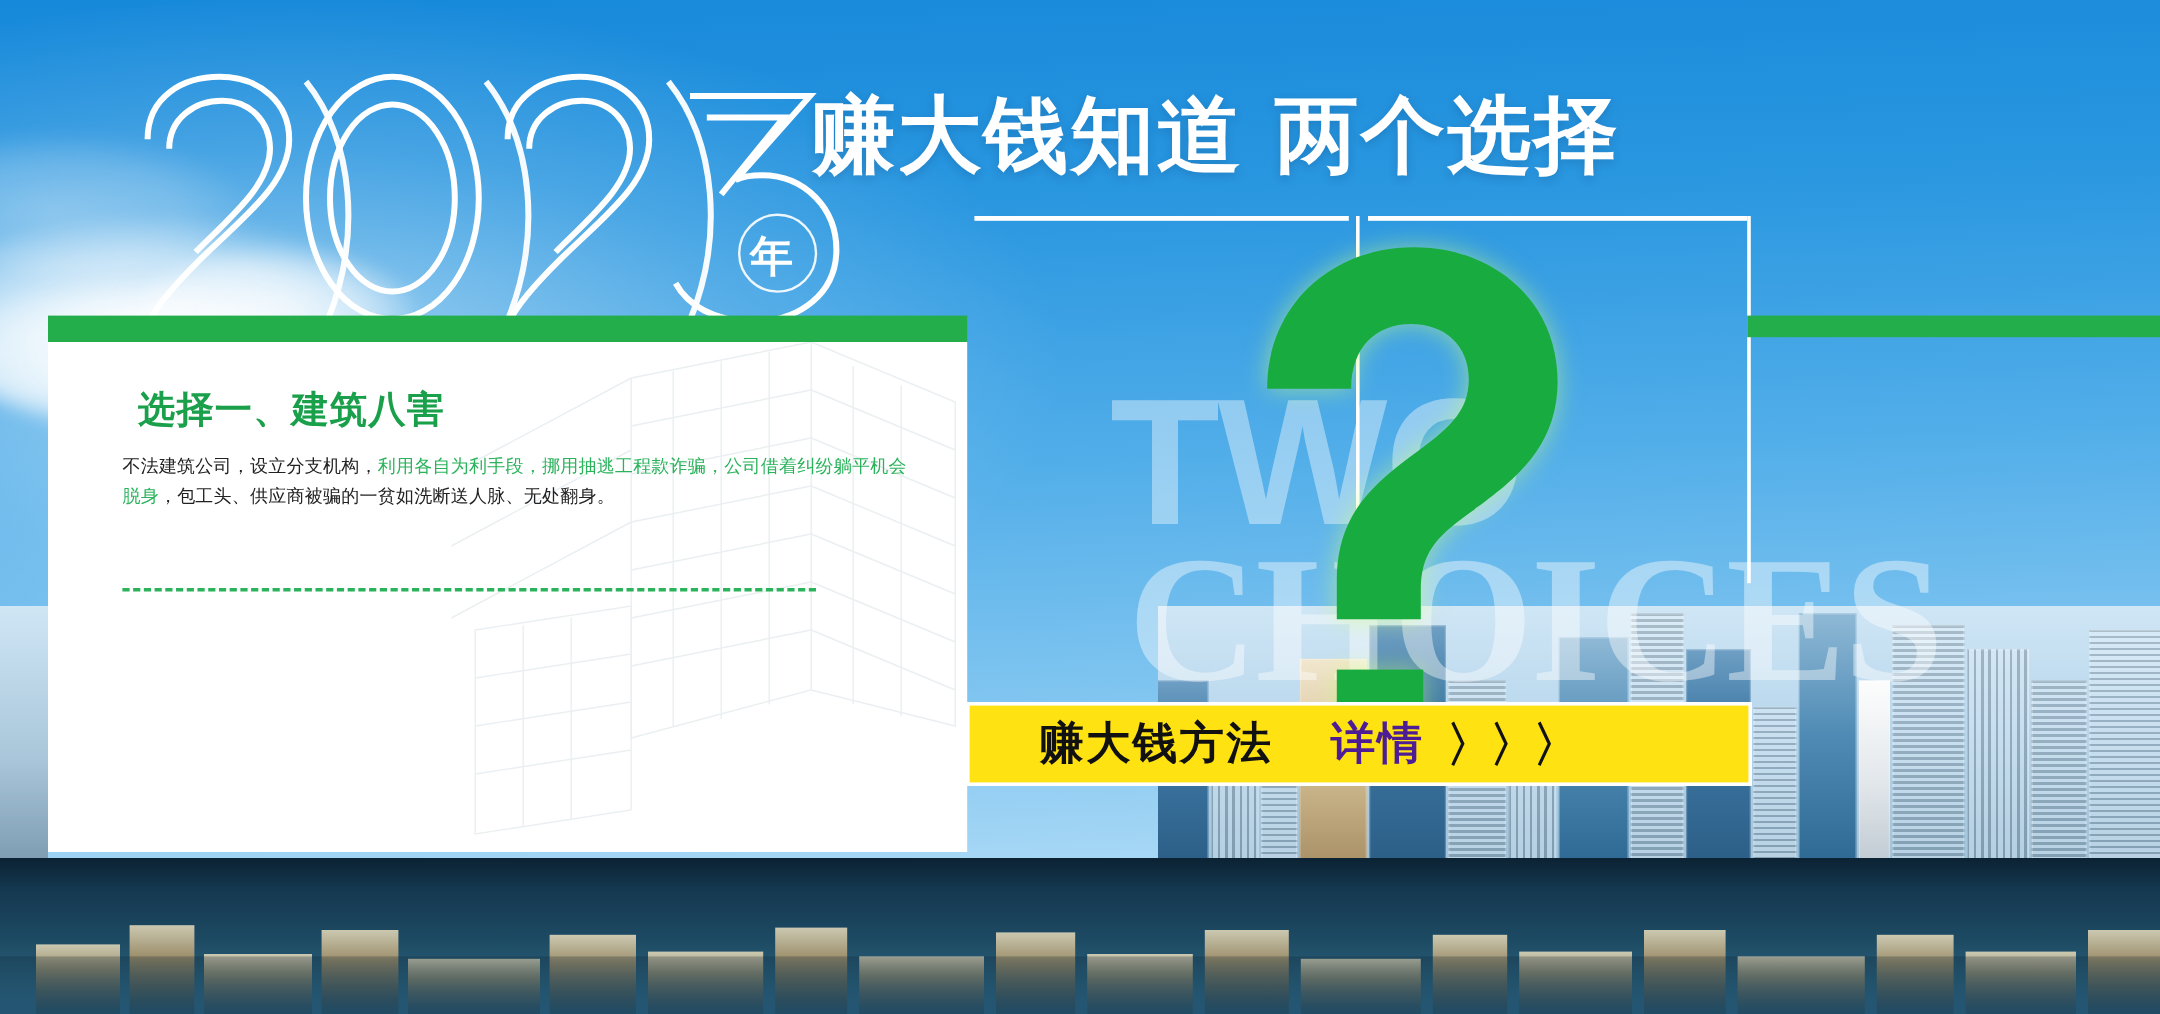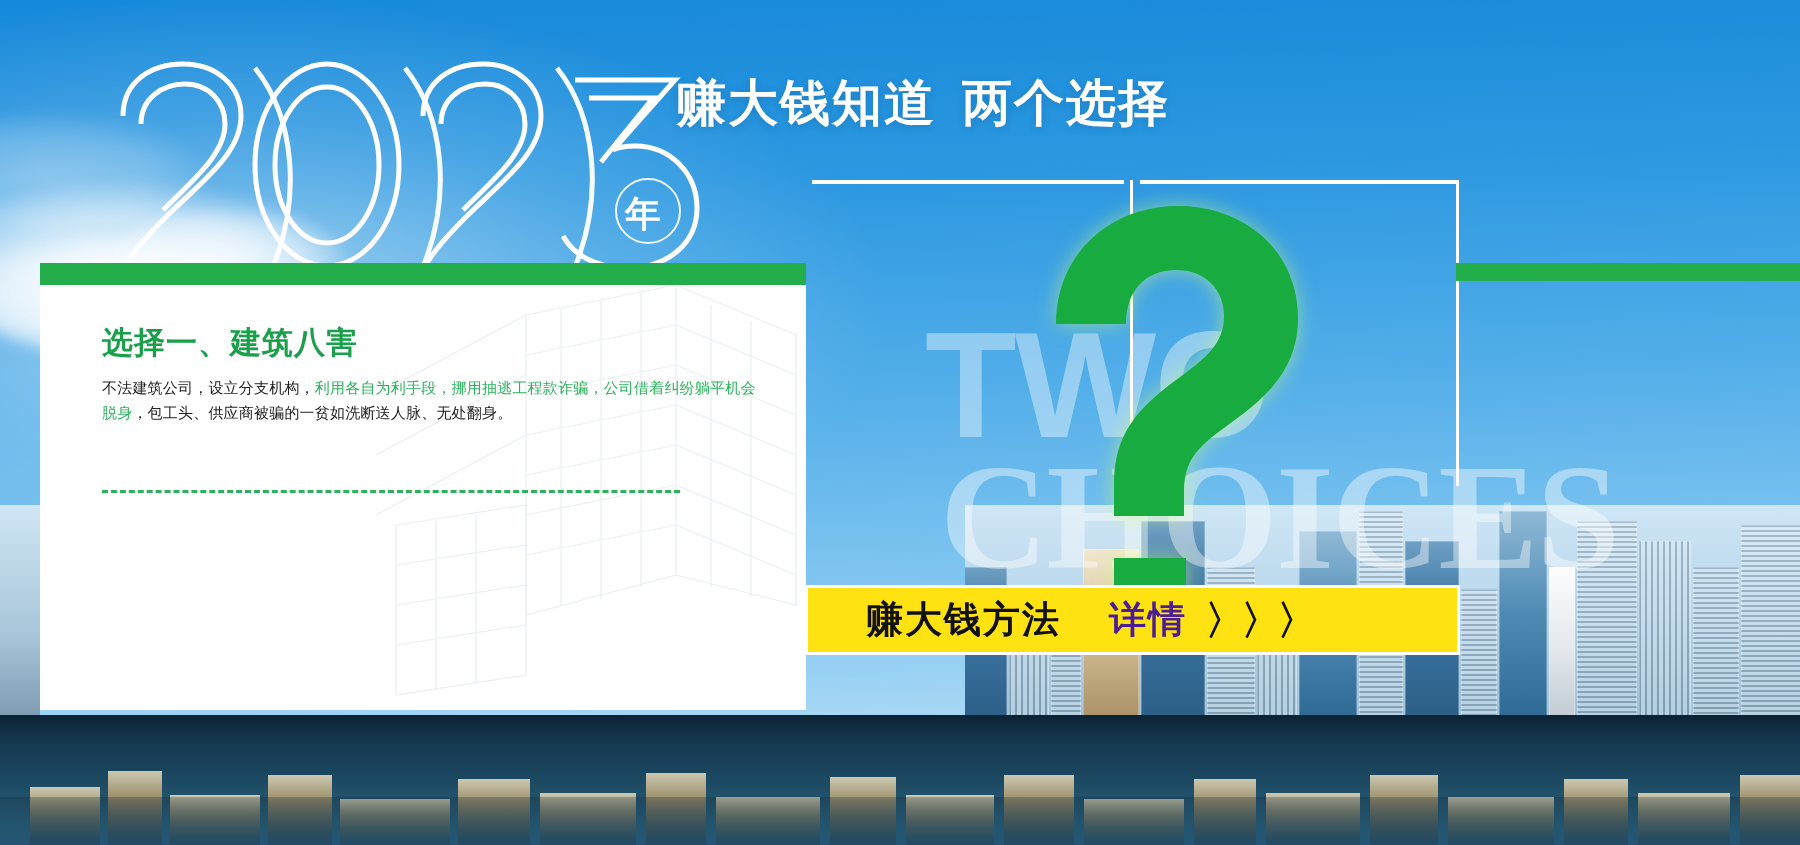--- a/index.html
+++ b/index.html
@@ -76,21 +76,21 @@
   }
   .year-suffix::after{
     content:""; position:absolute; left:-10px; top:-12px;
     width:62px; height:62px; border:2px solid rgba(255,255,255,.9); border-radius:50%;
   }
 
   
   .headline {
     position:absolute; left:676px; top:78px;
     color:#ffffff;
-    font-size:50px; line-height:1; font-weight:700;
+    font-size:70px; line-height:1; font-weight:700;
     letter-spacing:2px;
     font-family:"DejaVu Sans","Liberation Sans",sans-serif;
     text-shadow:0 2px 8px rgba(0,40,80,.18);
     white-space:nowrap;
   }
   .headline .gap { display:inline-block; width:26px; }
 
   
   .rule-a { position:absolute; left:812px; top:180px; width:312px; height:4px; background:#fff; }
   .rule-b { position:absolute; left:1140px; top:180px; width:316px; height:4px; background:#fff; }
@@ -132,20 +132,21 @@
   .card .blueprint {
     position:absolute; right:-40px; top:-10px; width:470px; height:430px;
     opacity:.55;
   }
   .card .inner { position:relative; padding:40px 36px 0 62px; }
 
   .sec-title {
     color:#1aa04a; font-weight:700; font-size:31px; line-height:1.1;
     letter-spacing:1px;
     font-family:"DejaVu Sans","Liberation Sans",sans-serif;
+    margin-left:13px;
   }
   .sec-body {
     margin-top:17px;
     color:#222; font-size:15px; line-height:1.68;
     font-family:"DejaVu Sans","Liberation Sans",sans-serif;
     letter-spacing:.2px;
     max-width:672px;
   }
   .sec-body .hl { color:#2bb35c; }
 

